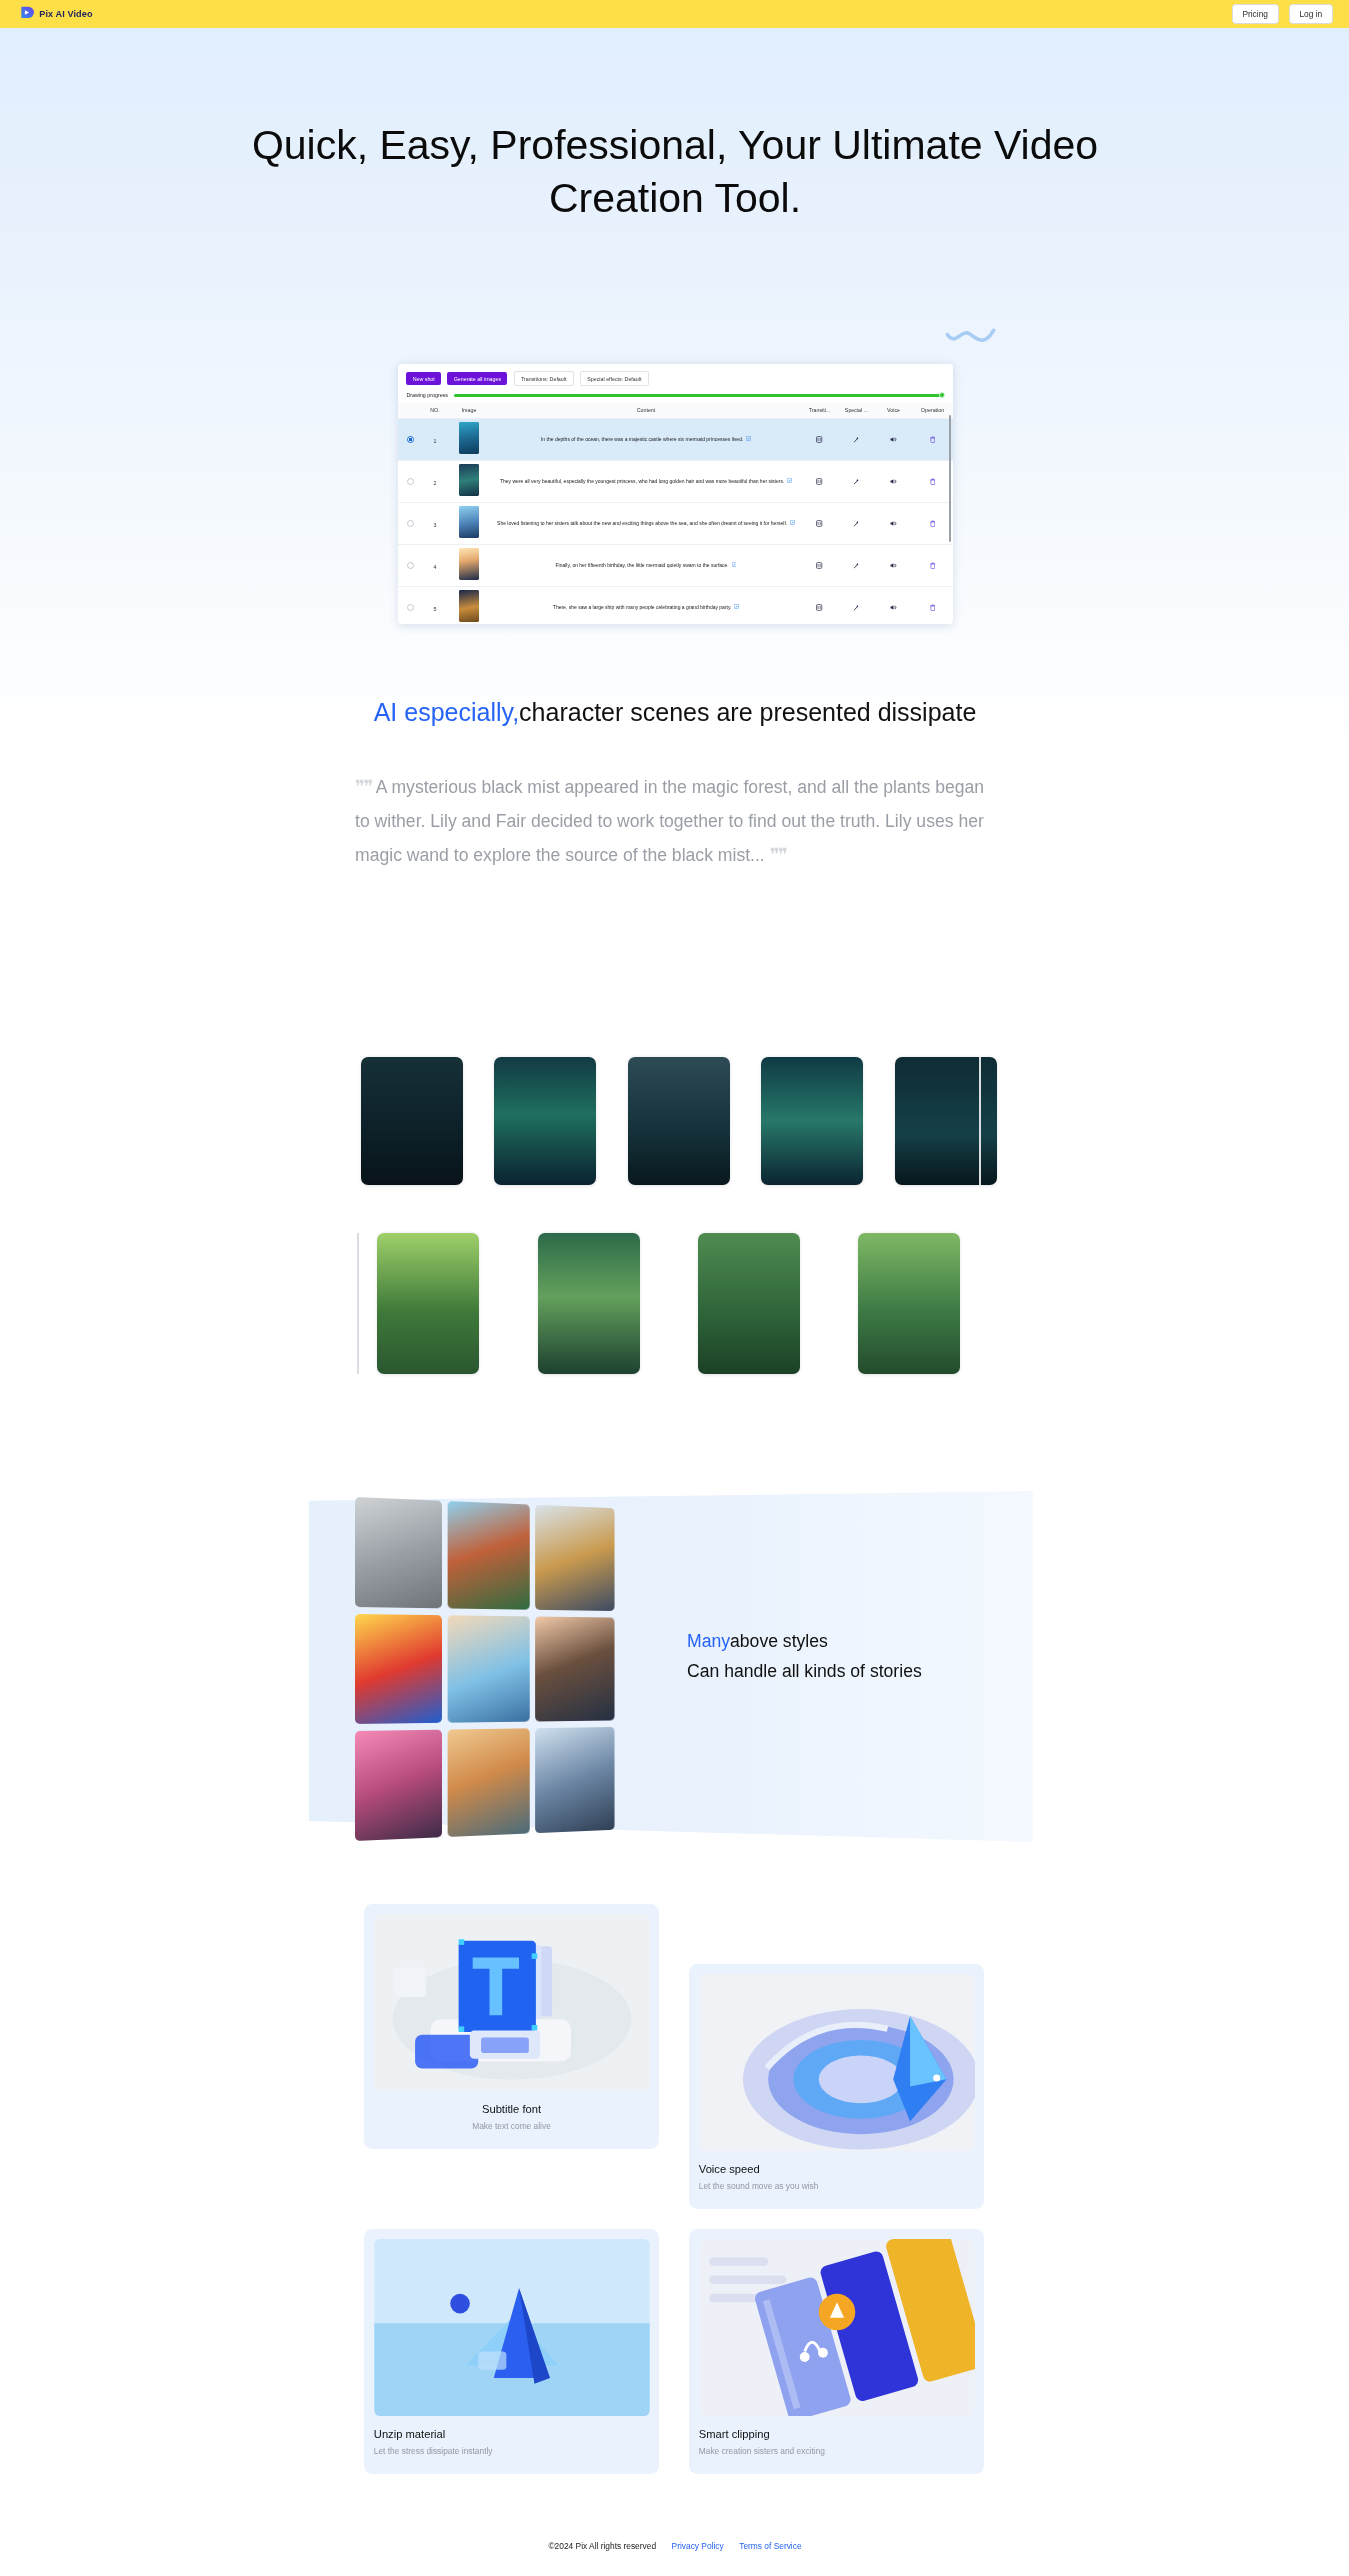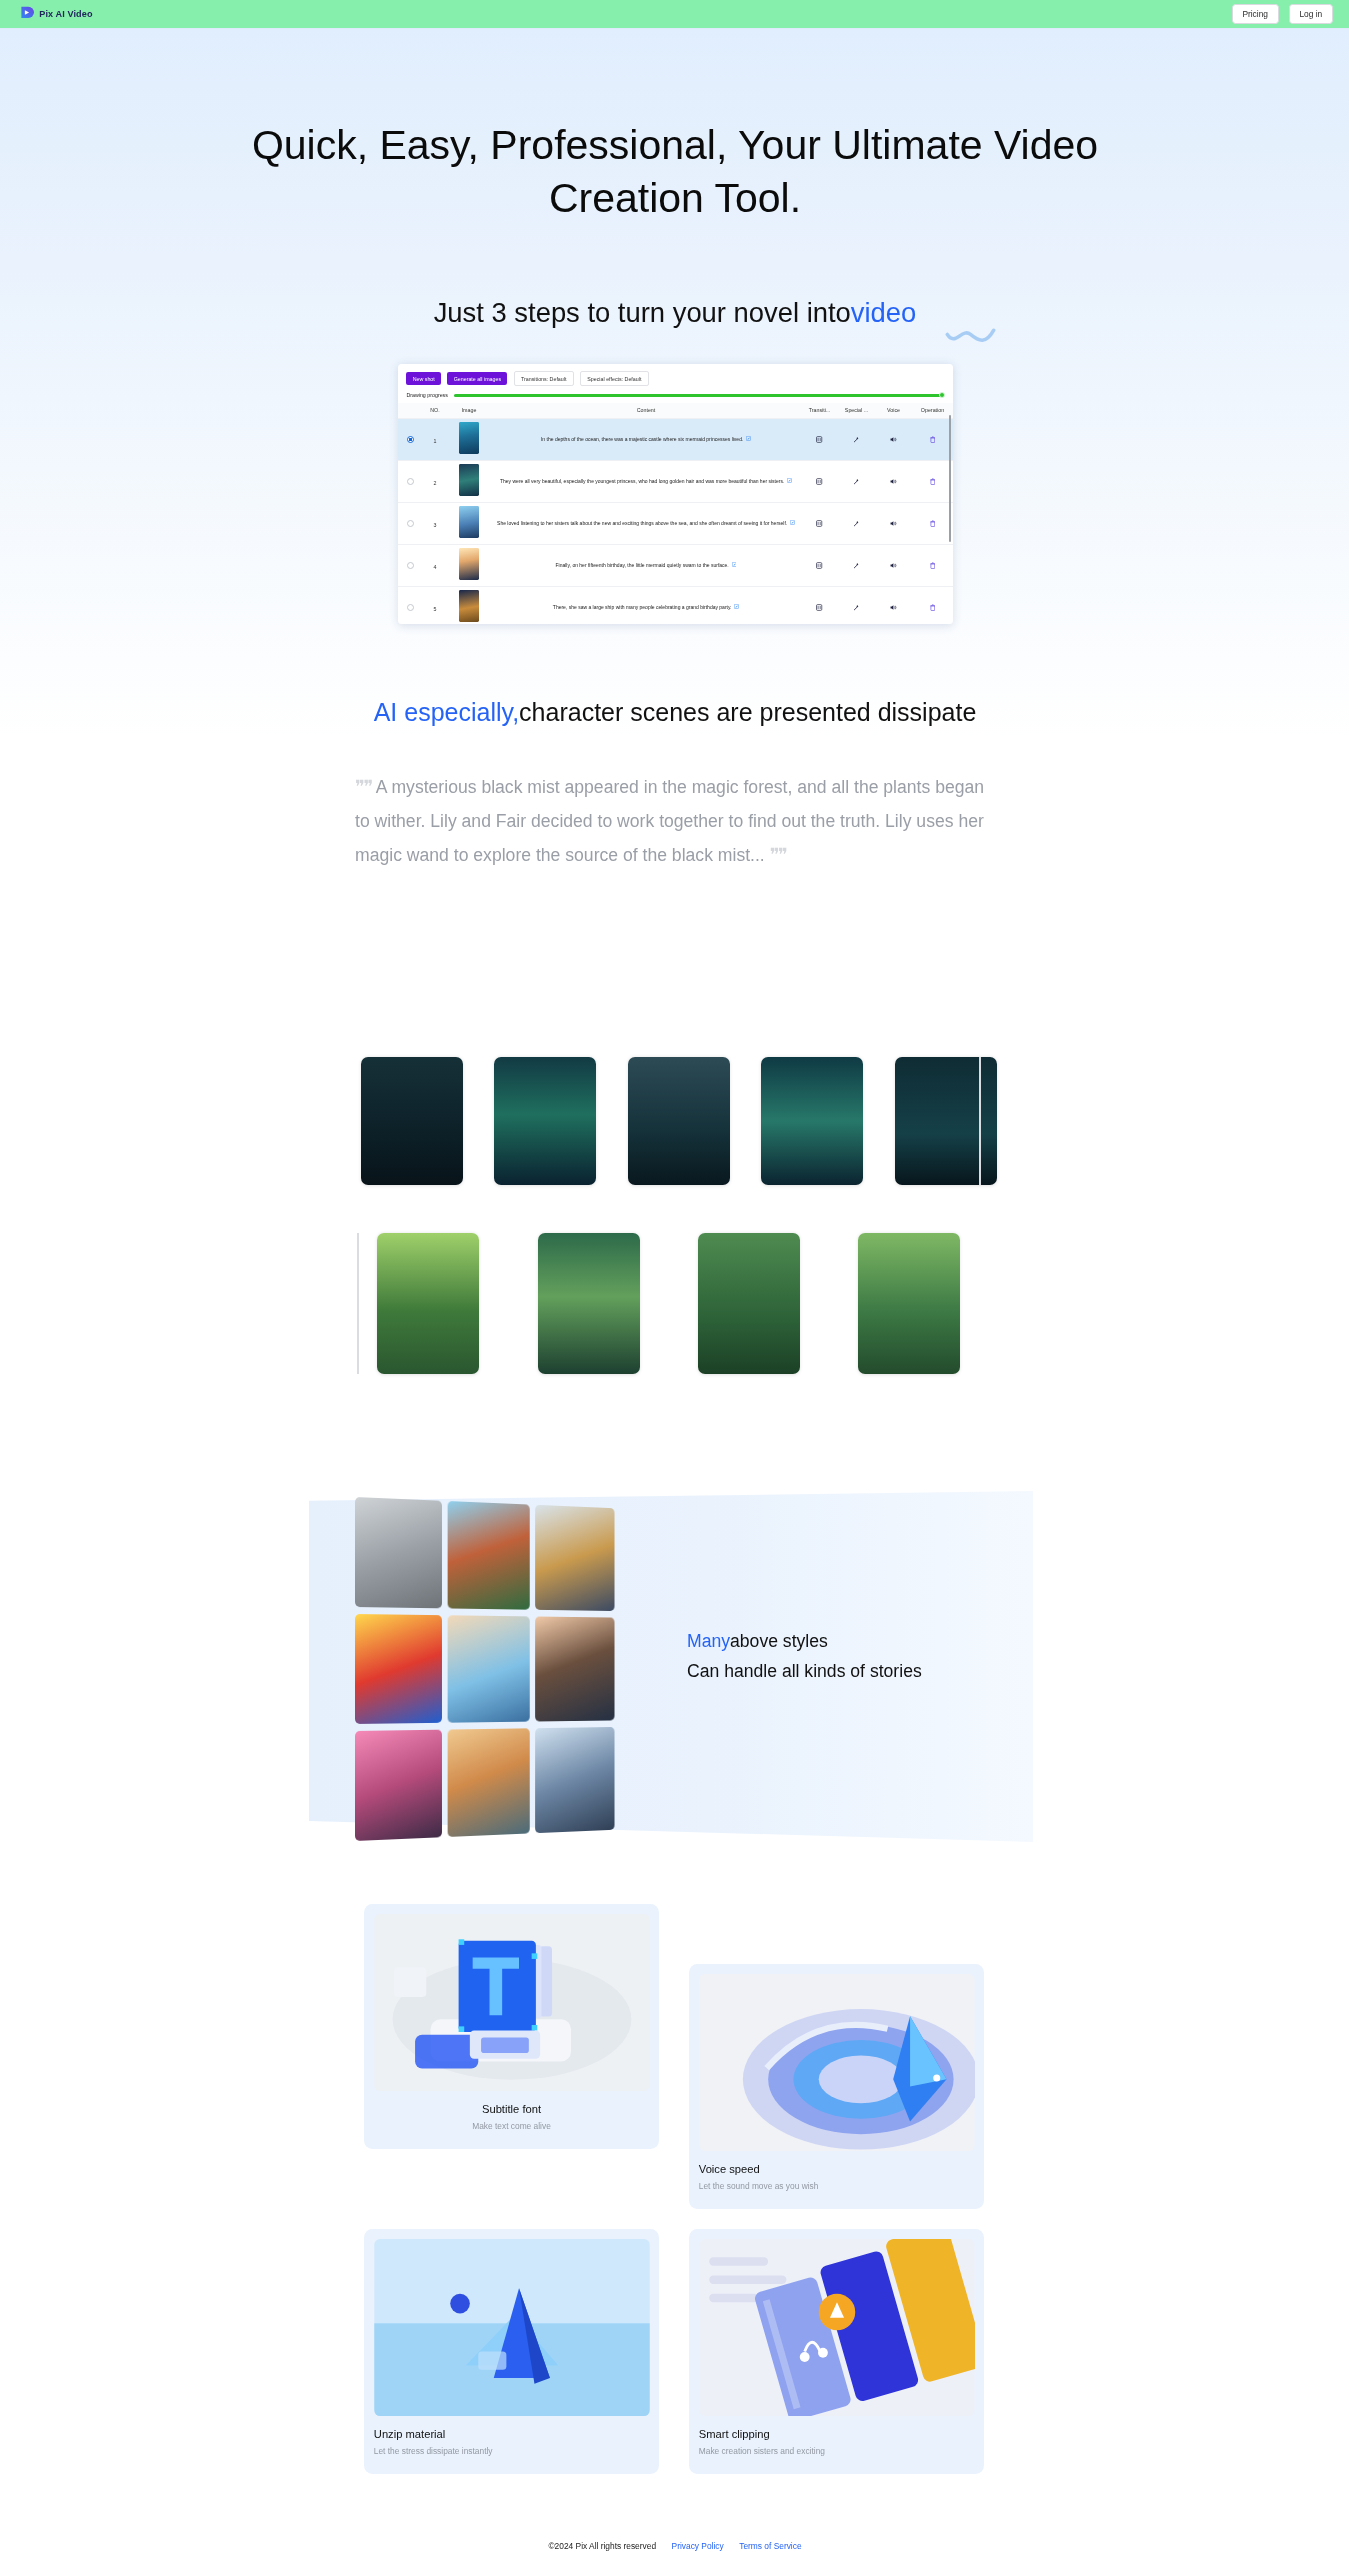--- a/index.html
+++ b/index.html
@@ -9,21 +9,21 @@
     font-family: "Liberation Sans", sans-serif;
     background: #ffffff;
     overflow: hidden;
   }
   .page { position: relative; width: 1350px; height: 2576px; }
 
   
   .navbar {
     position: absolute; top: 0; left: 0;
     width: 1350px; height: 28px;
-    background: #86efac;
+    background: #fde047;
     display: flex; align-items: center;
     z-index: 50;
     box-shadow: 0 0.7px 1.4px rgba(0,0,0,0.05);
   }
   .brand { display: flex; align-items: center; gap: 5.6px; margin-left: 19.7px; }
   .brand-logo {
     width: 14px; height: 15.5px;
     position: relative; display: block;
   }
   .brand-name {
@@ -213,23 +213,20 @@
       <span class="brand-name">Pix AI Video</span>
     </div>
     <div class="nav-right">
       <button class="nav-btn">Pricing</button>
       <button class="nav-btn">Log in</button>
     </div>
   </div>
 
   <div class="hero">
     <h1 class="hero-title">Quick, Easy, Professional, Your Ultimate Video Creation Tool.</h1>
-    <div class="hero-sub">
-      <span>Just 3 steps to turn your novel into</span><span class="accent">video</span>
-    </div>
     <span class="squiggle">
       <svg width="51" height="18.3" viewBox="0 0 72 26">
         <path d="M3 12 C14 30, 24 2, 36 12 S58 26, 69 6" stroke="#a8cdf5" stroke-width="5" fill="none" stroke-linecap="round"></path>
       </svg>
     </span>
   </div>
 
   <div class="appshot">
     <div class="shot-toolbar">
       <button class="btn-primary">New shot</button>

